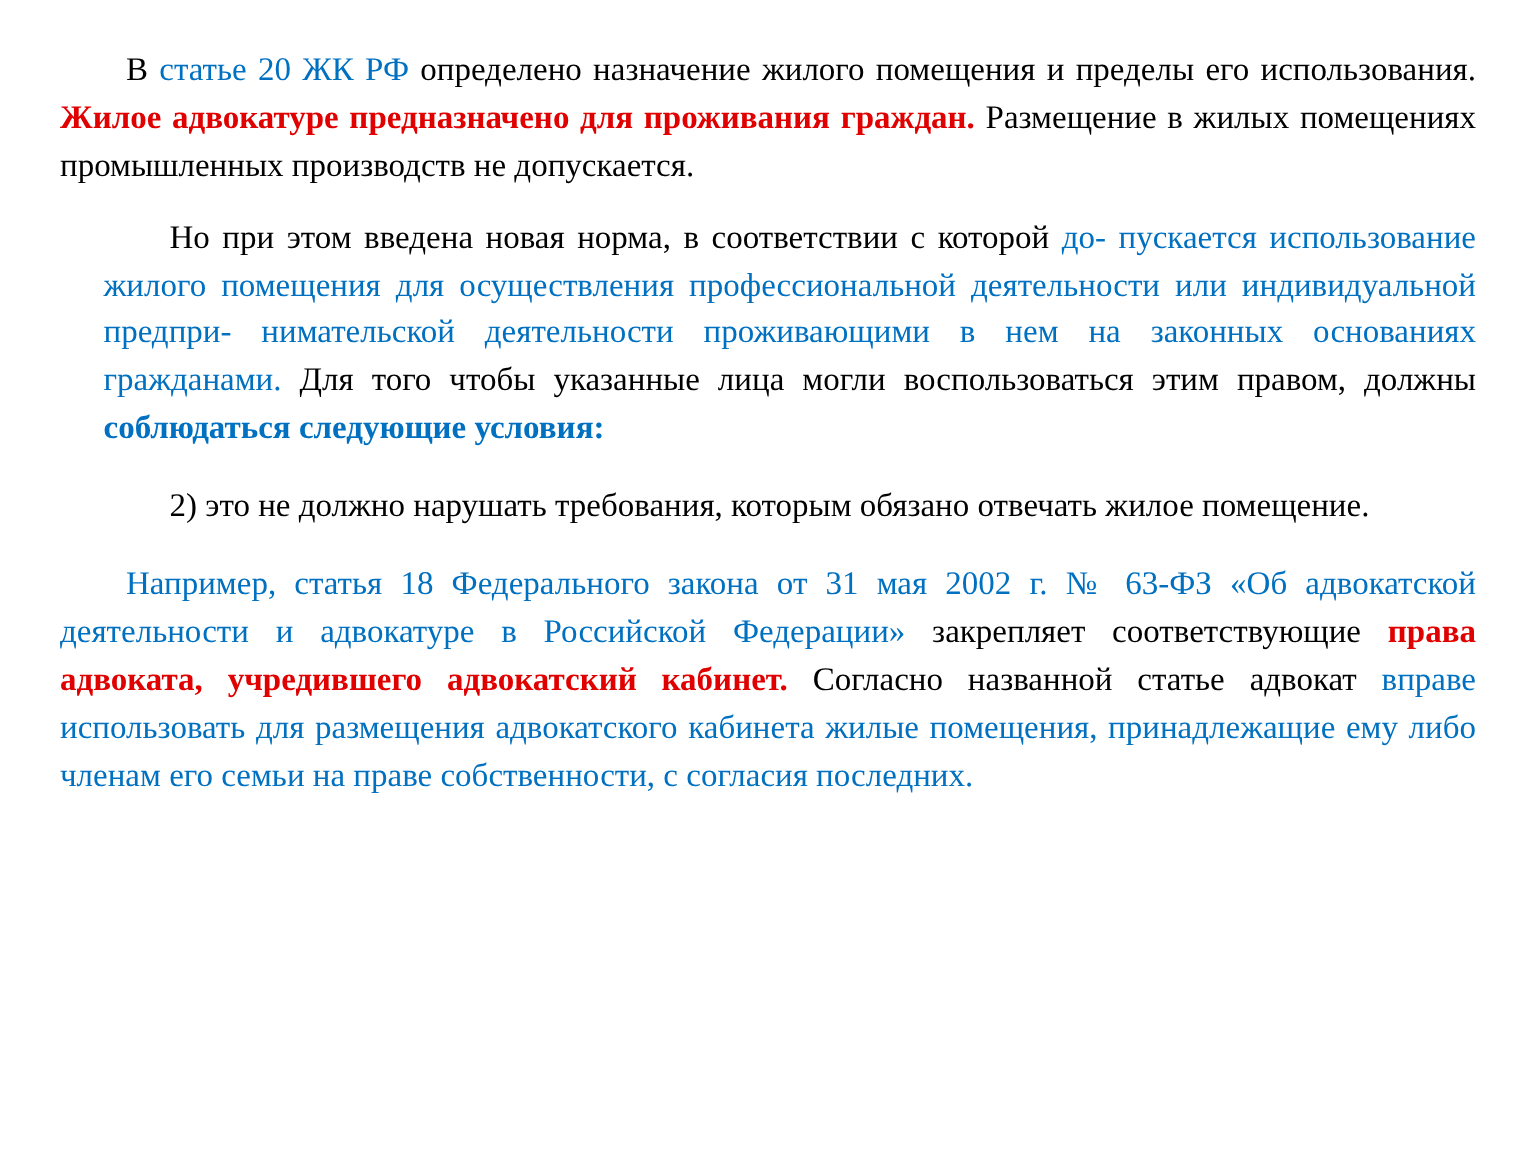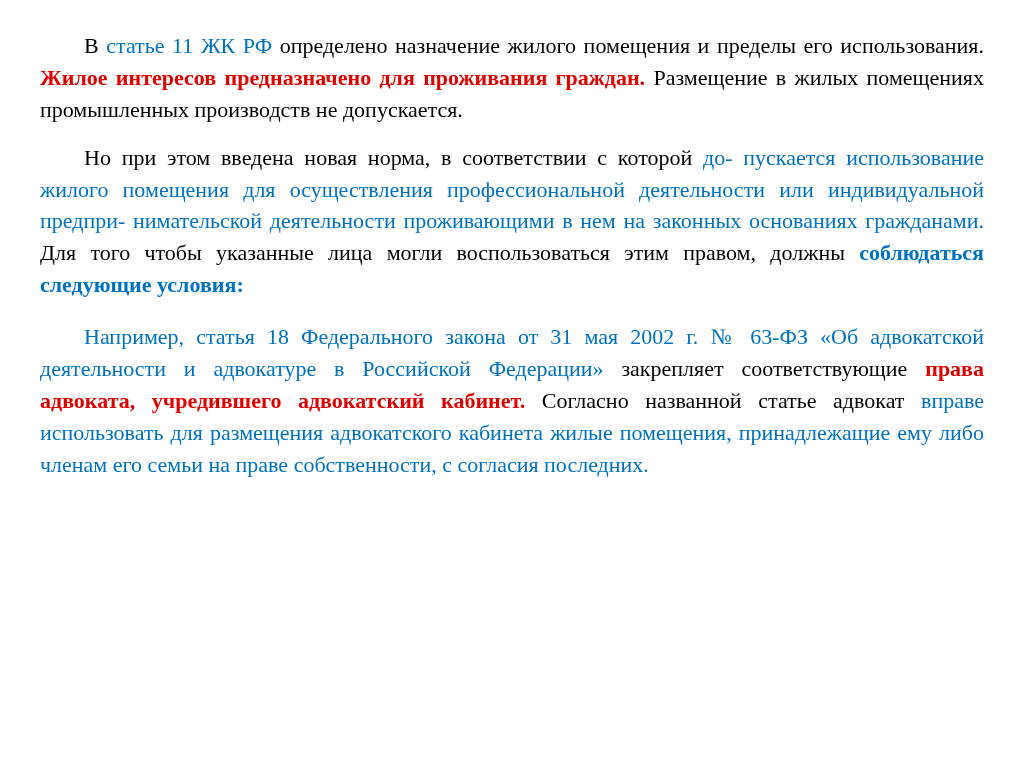--- a/index.html
+++ b/index.html
@@ -46,45 +46,50 @@
       text-indent: 2em;
     }
 
     .list-item {
       text-indent: 2em;
       margin-bottom: 8px;
     }
 
     .gap {
       margin-bottom: 20px;
+      margin-left: 29px;
     }
   </style>
 </head>
 <body>
 
 <div class="content">
 
   <p class="indent">
-    В <span class="blue">статье 11 ЖК РФ</span> определено назначение жилого помещения и
-    пределы его использования. <span class="red-bold">Жилое интересов предназначено для
+    В <span class="blue">статье 20 ЖК РФ</span> определено назначение жилого помещения и
+    пределы его использования. <span class="red-bold">Жилое адвокатуре предназначено для
     проживания граждан.</span> Размещение в жилых помещениях промышленных
     производств не допускается.
   </p>
 
   <p class="indent gap">
     Но при этом введена новая норма, в соответствии с которой <span class="blue">до-
     пускается использование жилого помещения для осуществления
     профессиональной деятельности или индивидуальной предпри-
     нимательской деятельности проживающими в нем на законных
     основаниях гражданами.</span> Для того чтобы указанные лица могли
     воспользоваться этим правом, должны <span class="blue-bold">соблюдаться следующие
     условия:</span>
   </p>
 
 
+  <p class="list-item gap">
+    2) это не должно нарушать требования, которым обязано отвечать
+    жилое помещение.
+  </p>
 
   <p class="indent">
     <span class="blue">Например, статья 18 Федерального закона от 31 мая 2002 г. № 63-ФЗ
     «Об адвокатской деятельности и адвокатуре в Российской Федерации»</span>
     закрепляет соответствующие <span class="red-bold">права адвоката, учредившего адвокатский
     кабинет.</span> Согласно названной статье адвокат <span class="blue">вправе использовать для
     размещения адвокатского кабинета жилые помещения, принадлежащие
     ему либо членам его семьи на праве собственности, с согласия
     последних.</span>
   </p>

